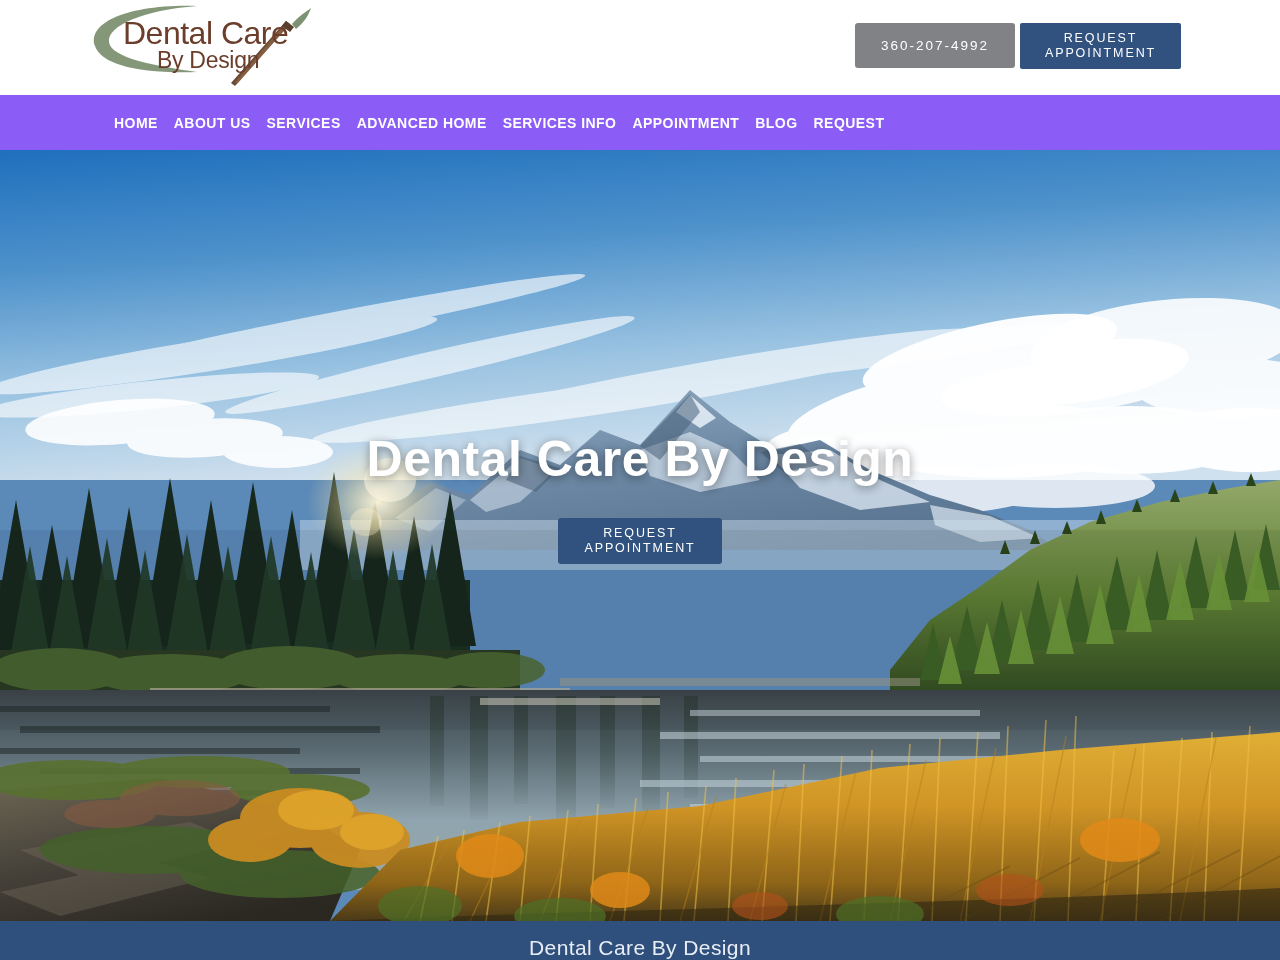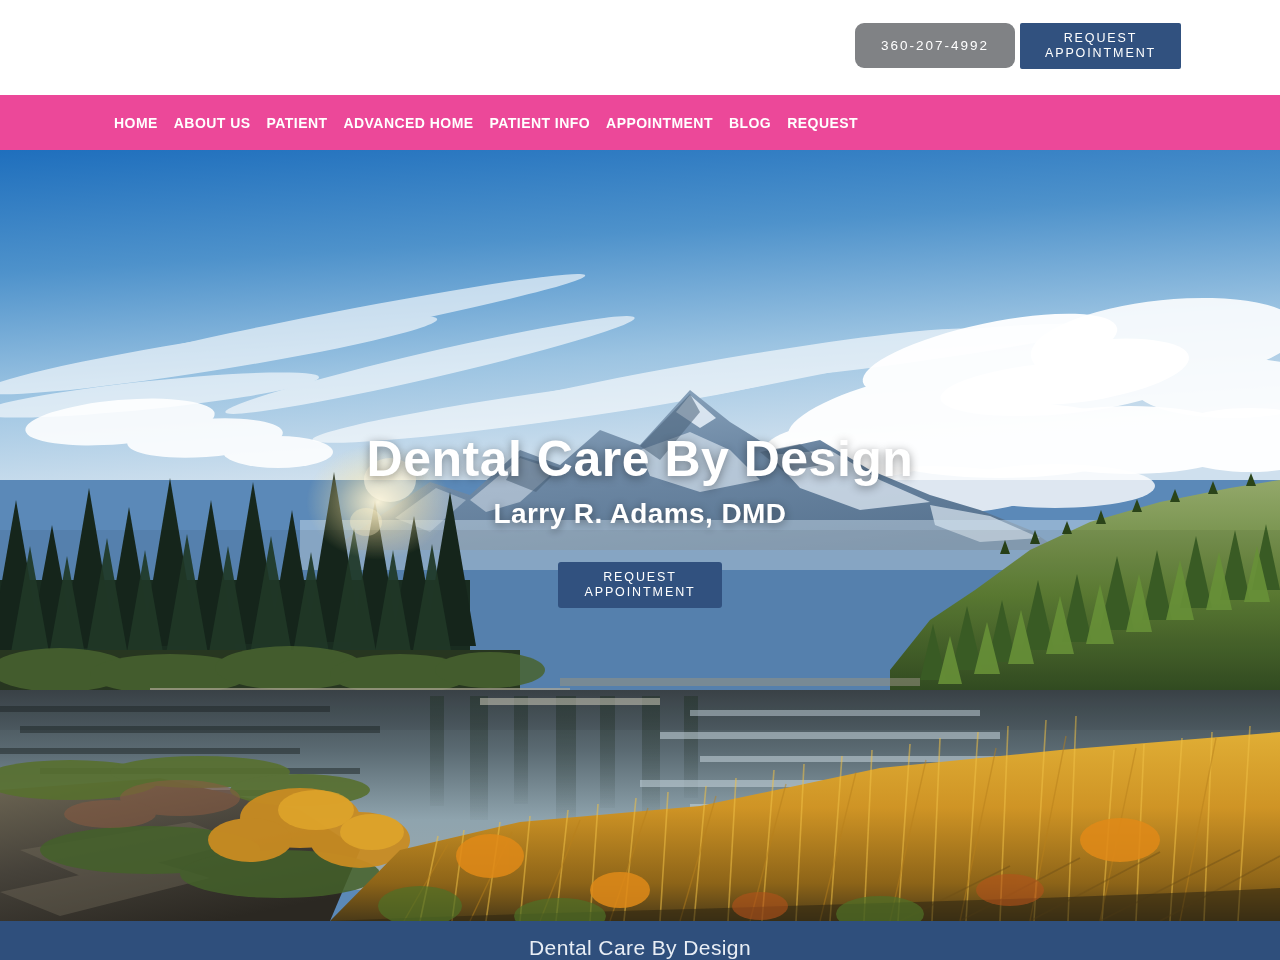--- a/index.html
+++ b/index.html
@@ -12,34 +12,34 @@
   }
   .logo-wrap{
     position:absolute; left:85px; top:2px; width:235px; height:88px;
   }
   .logo-svg{ display:block; width:235px; height:88px; }
 
   .header-actions{
     position:absolute; right:99px; top:23px; display:flex; gap:5px; align-items:flex-start;
   }
   .btn-phone{
-    width:160px; height:45px; background:#808285; border:none; border-radius:9px;
+    width:160px; height:45px; background:#808285; border:none; border-radius:3px;
     color:#ffffff; font-size:13.5px; letter-spacing:2.0px; font-family:"Liberation Sans", sans-serif;
     display:flex; align-items:center; justify-content:center; cursor:pointer;margin-left:23px;
   }
   .btn-appt-top{
     width:161px; height:46px; background:#31517f; border:none; border-radius:2px;
     color:#ffffff; font-size:12.5px; letter-spacing:1.9px; line-height:15px;
     font-family:"Liberation Sans", sans-serif; text-align:center;
     display:flex; align-items:center; justify-content:center; cursor:pointer;
   }
 
   
   .navbar{
-    position:relative; width:1280px; height:55px; background:#ec4899;
+    position:relative; width:1280px; height:55px; background:#8b5cf6;
     display:flex; align-items:center;
   }
   .nav-list{ display:flex; align-items:center; margin-left:106px; gap:0; }
   .nav-item{
     color:#ffffff; font-size:14px; font-weight:600; letter-spacing:0.45px;
     text-decoration:none; white-space:nowrap; cursor:pointer;
     padding:0 8px; font-family:"Liberation Sans", sans-serif;
   }
 
   
@@ -80,35 +80,51 @@
   .footer-title{
     color:#e9eef5; font-size:21px; font-weight:300; letter-spacing:0.4px;
     font-family:"Liberation Sans", sans-serif; padding-bottom:0px;
   }
 </style>
 </head>
 <body>
 
 <div class="top-header">
 
+  <div class="logo-wrap">
+    <svg class="logo-svg" viewBox="0 0 235 88">
+
+      <path d="M112 4 C 40 2, 2 22, 10 44 C 16 62, 52 72, 112 70 C 70 64, 26 56, 24 40 C 22 24, 58 8, 112 4 Z" fill="#7d9272" opacity="0.95"></path>
+
+      <path d="M205 22 L 150 84 L 146 81 L 201 19 Z" fill="#6b4a34"></path>
+      <path d="M203 24 L 152 82 L 150 80 L 200 22 Z" fill="#8a6145" opacity="0.85"></path>
+
+      <path d="M201 19 L 209 25 L 205 30 L 197 24 Z" fill="#5a3e2c"></path>
+
+      <path d="M207 22 C 216 12, 224 8, 226 6 C 224 12, 220 20, 211 27 Z" fill="#7d9272"></path>
+
+      <text x="38" y="42" font-family="Liberation Sans, sans-serif" font-size="32" font-weight="400" fill="#6b3d2b" letter-spacing="-0.5">Dental Care</text>
+      <text x="72" y="66" font-family="Liberation Sans, sans-serif" font-size="23" font-weight="400" fill="#6b3d2b" letter-spacing="-0.3">By Design</text>
+    </svg>
+  </div>
 
   <div class="header-actions">
     <button class="btn-phone">360-207-4992</button>
     <button class="btn-appt-top">REQUEST APPOINTMENT</button>
   </div>
 
 </div>
 
 <nav class="navbar">
   <div class="nav-list">
     <a class="nav-item">HOME</a>
     <a class="nav-item">ABOUT US</a>
-    <a class="nav-item">PATIENT</a>
+    <a class="nav-item">SERVICES</a>
     <a class="nav-item">ADVANCED HOME</a>
-    <a class="nav-item">PATIENT INFO</a>
+    <a class="nav-item">SERVICES INFO</a>
     <a class="nav-item">APPOINTMENT</a>
     <a class="nav-item">BLOG</a>
     <a class="nav-item">REQUEST</a>
   </div>
 </nav>
 
 <section class="hero">
 
   <svg class="hero-photo" viewBox="0 0 1280 771" preserveAspectRatio="none">
     <defs>
@@ -424,20 +440,19 @@
       <ellipse cx="560" cy="766" rx="46" ry="18"></ellipse>
       <ellipse cx="880" cy="764" rx="44" ry="18"></ellipse>
     </g>
 
     <rect x="0" y="0" width="1280" height="771" fill="none"></rect>
     <rect x="0" y="380" width="1280" height="200" fill="#000" opacity="0.06"></rect>
   </svg>
 
   <div class="hero-content">
     <h1 class="hero-title">Dental Care By Design</h1>
-    <h2 class="hero-sub">Larry R. Adams, DMD</h2>
     <button class="btn-appt-hero">REQUEST APPOINTMENT</button>
   </div>
 </section>
 
 <footer class="footer">
   <div class="footer-title">Dental Care By Design</div>
 </footer>
 
 </body></html>

